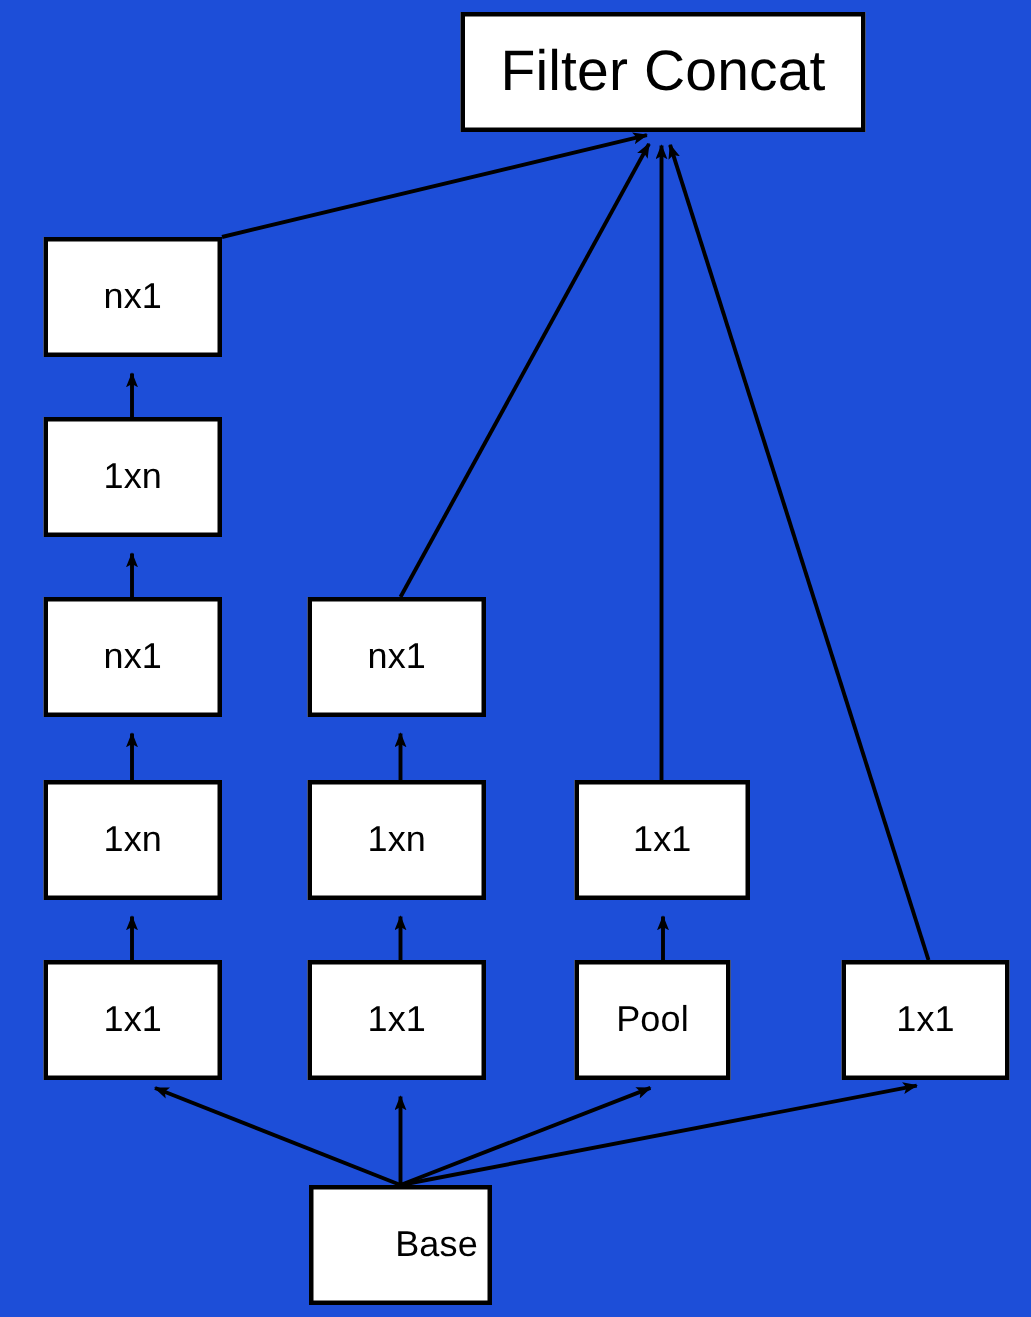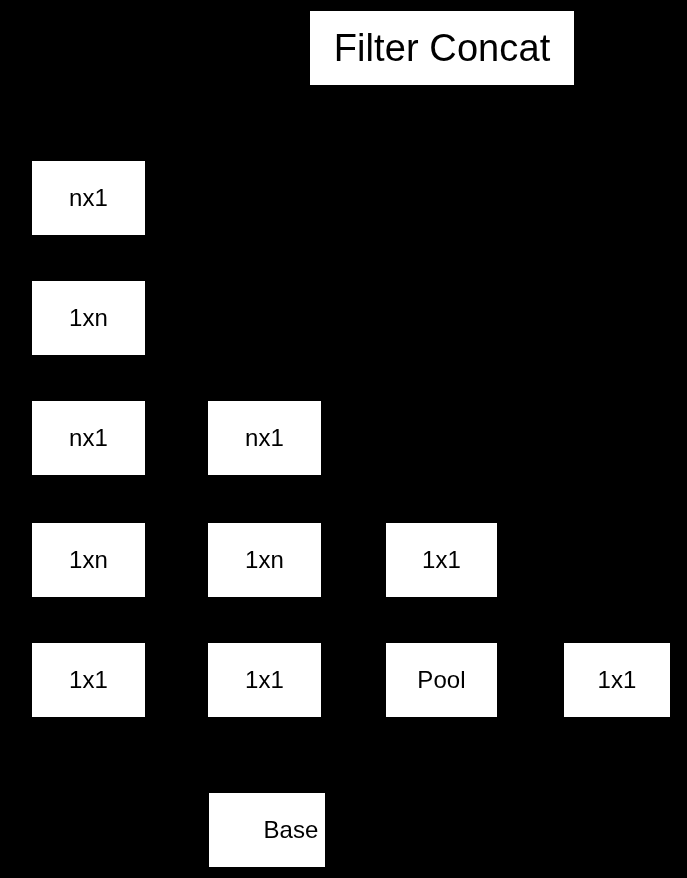--- a/index.html
+++ b/index.html
@@ -8,21 +8,21 @@
     padding: 0;
     background: #ffffff;
   }
   body {
     font-family: "Liberation Sans", sans-serif;
   }
   #diagram-root {
     position: relative;
     width: 687px;
     height: 878px;
-    background: #000000;
+    background: #1d4ed8;
     overflow: hidden;
   }
   #edge-layer {
     position: absolute;
     left: 0;
     top: 0;
     width: 687px;
     height: 878px;
   }
   #node-layer {
@@ -111,21 +111,21 @@
       </div>
       <div class="node" style="left: 205px; top: 520px; width: 119px; height: 80px; border-color: rgb(0, 0, 0); background: rgb(255, 255, 255);">
         <span class="node-label">1xn</span>
       </div>
       <div class="node" style="left: 205px; top: 640px; width: 119px; height: 80px; border-color: rgb(0, 0, 0); background: rgb(255, 255, 255);">
         <span class="node-label">1x1</span>
       </div>
       <div class="node" style="left: 383px; top: 520px; width: 117px; height: 80px; border-color: rgb(0, 0, 0); background: rgb(255, 255, 255);">
         <span class="node-label">1x1</span>
       </div>
-      <div class="node" style="left: 383px; top: 640px; width: 117px; height: 80px; border-color: rgb(0, 0, 0); background: rgb(255, 255, 255);">
+      <div class="node" style="left: 383px; top: 640px; width: 104px; height: 80px; border-color: rgb(0, 0, 0); background: rgb(255, 255, 255);">
         <span class="node-label">Pool</span>
       </div>
       <div class="node" style="left: 561px; top: 640px; width: 112px; height: 80px; border-color: rgb(0, 0, 0); background: rgb(255, 255, 255);">
         <span class="node-label">1x1</span>
       </div>
       <div class="node" style="left: 206px; top: 790px; width: 122px; height: 80px; border-color: rgb(0, 0, 0); background: rgb(255, 255, 255); padding-left: 48px;">
         <span class="node-label">Base</span>
       </div>
     </div>
 

